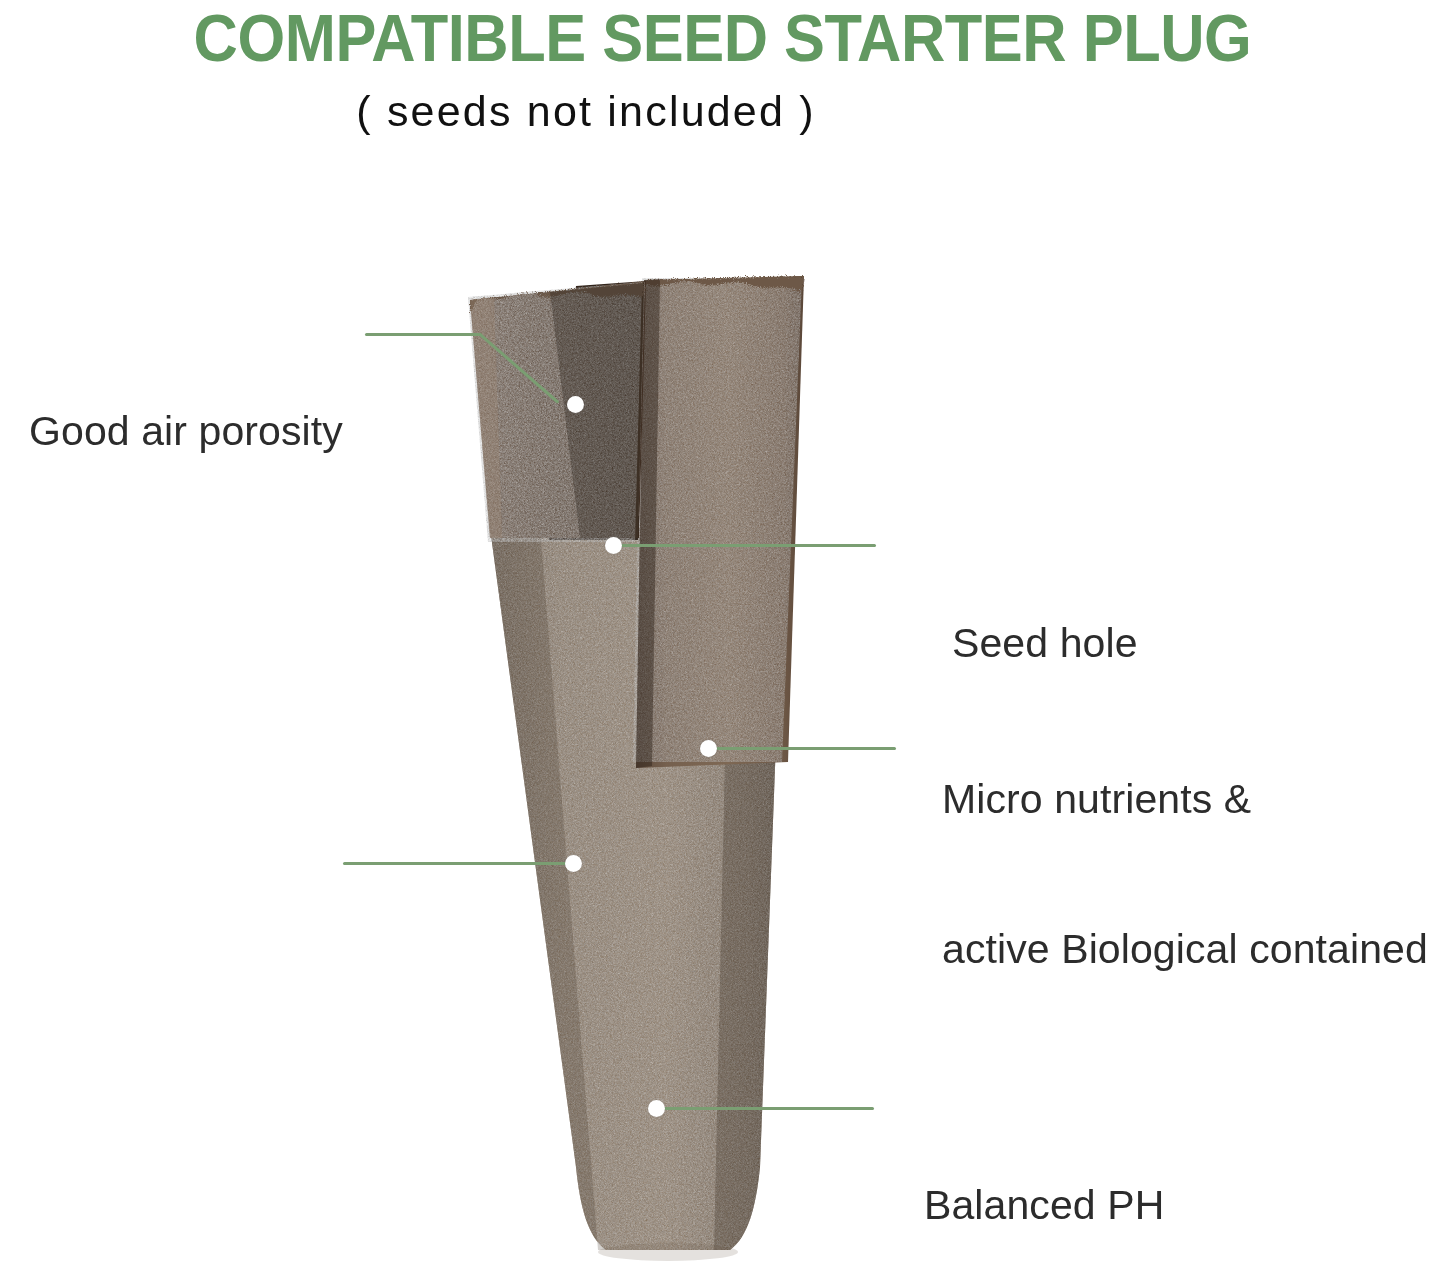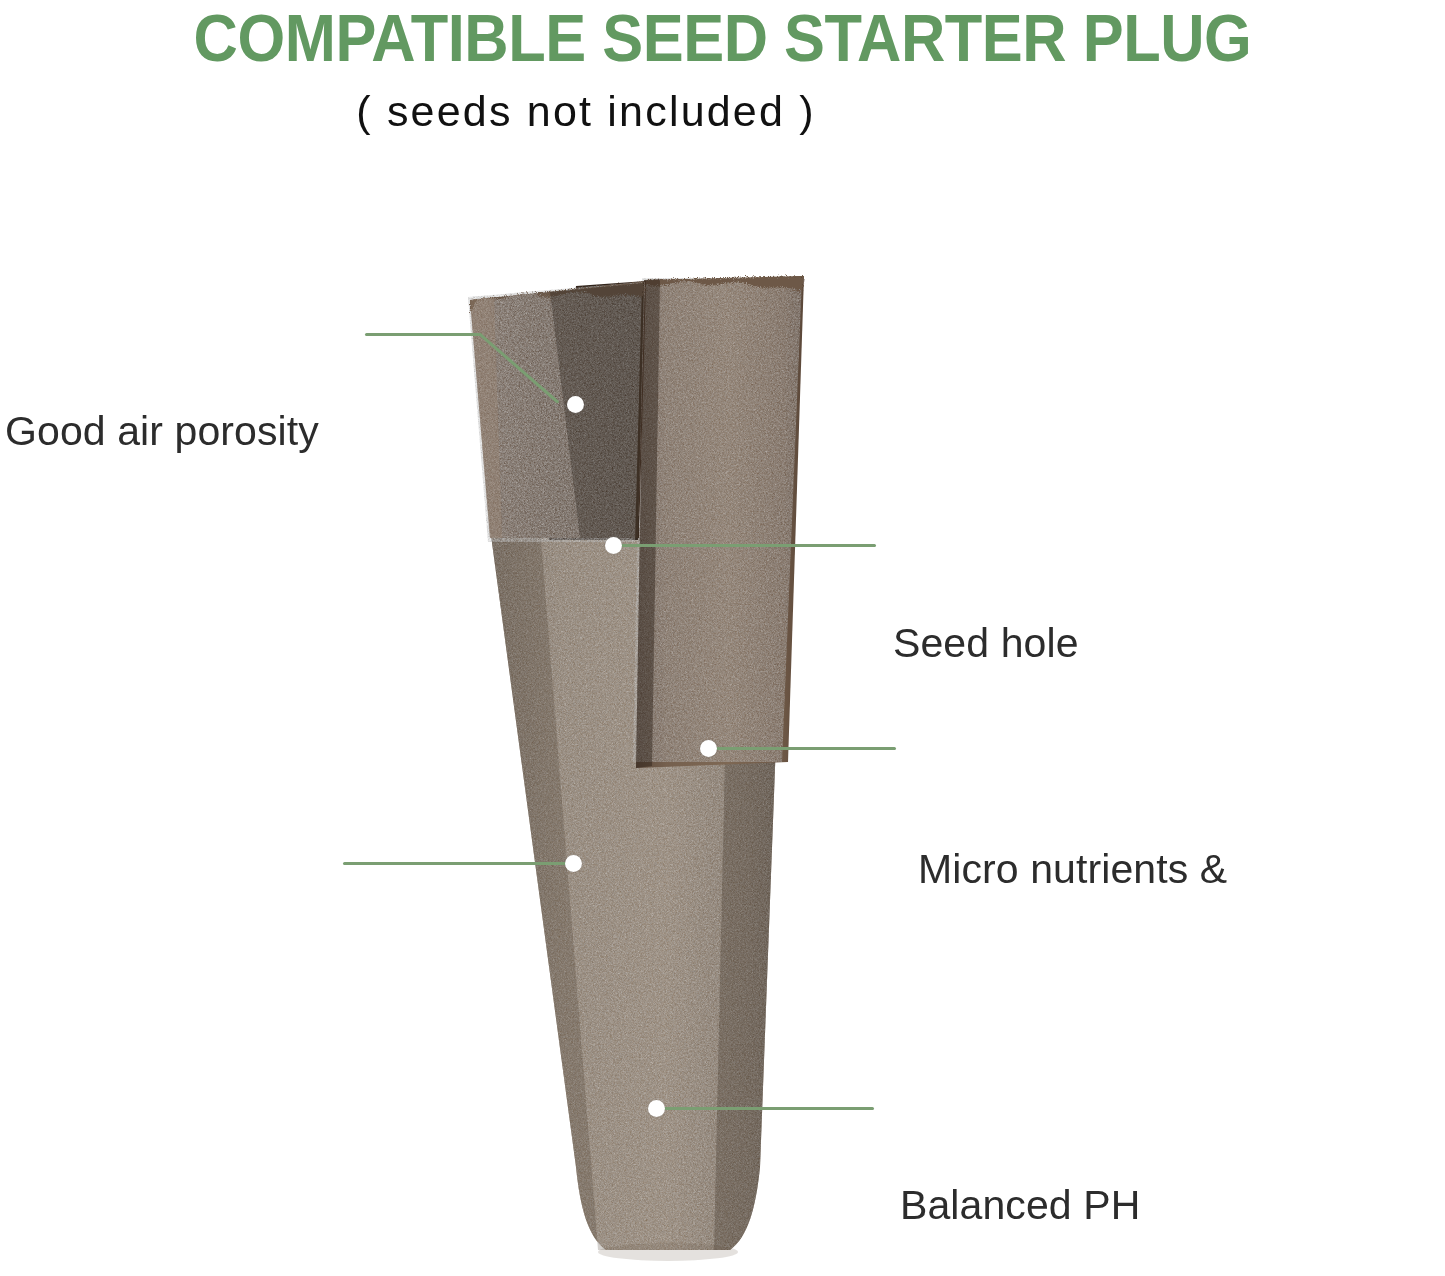--- a/index.html
+++ b/index.html
@@ -54,20 +54,21 @@
   
   .label {
     position: absolute;
     font-family: "Liberation Sans", sans-serif;
     font-weight: 400;
     font-size: 41px;
     line-height: 48px;
     color: #2c2c2c;
     white-space: pre;
     letter-spacing: 0.1px;
+    margin-left: 24px;
   }
   .label.two-line { line-height: 50px; }
   .label .ln { display: block; }
 
   
   .leader {
     position: absolute;
     background: #7a9e72;
     height: 3px;
     border-radius: 2px;
@@ -225,28 +226,29 @@
 
   <div class="label" style="left:5px; top:311px;">
     <span class="ln">Good air porosity</span>
   </div>
   <div class="leader" style="left:365px; top:333px; width:117px;"></div>
   <div class="leader diag" style="left:480px; top:333px; width:104px; transform: rotate(41deg);"></div>
   <div class="dot" style="left:567px; top:396px;"></div>
 
   <div class="leader" style="left:618px; top:544px; width:258px;"></div>
   <div class="dot" style="left:605px; top:537px;"></div>
-  <div class="label" style="left:893px; top:523px;">
+  <div class="label" style="left:928px; top:523px;">
     <span class="ln">Seed hole</span>
   </div>
 
   <div class="leader" style="left:714px; top:747px; width:182px;"></div>
   <div class="dot" style="left:700px; top:740px;"></div>
-  <div class="label two-line" style="left:918px; top:744px;">
+  <div class="label two-line" style="left:918px; top:674px;">
     <span class="ln">Micro nutrients &amp;</span>
+    <span class="ln">active Biological contained</span>
   </div>
 
   <div class="leader" style="left:343px; top:862px; width:232px;"></div>
   <div class="dot" style="left:565px; top:855px;"></div>
 
   <div class="leader" style="left:662px; top:1107px; width:212px;"></div>
   <div class="dot" style="left:648px; top:1100px;"></div>
   <div class="label" style="left:900px; top:1085px;">
     <span class="ln">Balanced PH</span>
   </div>

